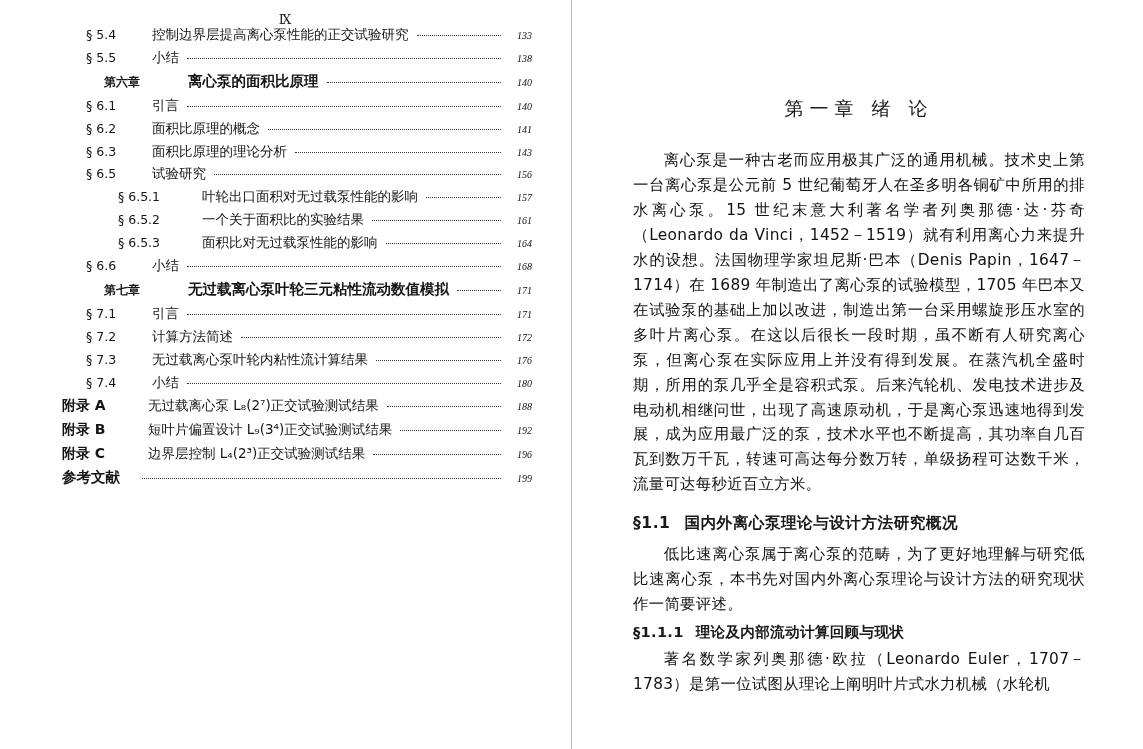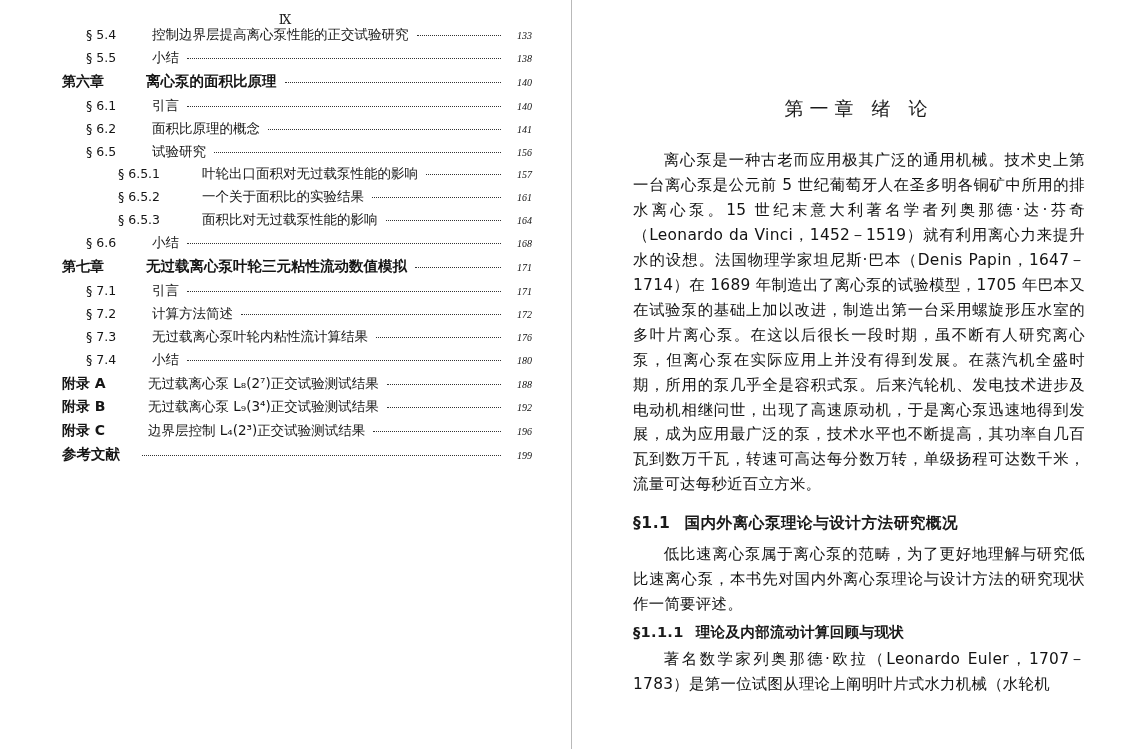--- a/index.html
+++ b/index.html
@@ -89,22 +89,23 @@
     font-family: "Liberation Serif", "DejaVu Serif", serif;
     font-style: italic;
     font-size: 10px;
     width: 26px;
     text-align: right;
     color: #111;
   }
   
   .lvl-chapter .num {
     font-weight: bold;
-    font-size: 14px;
+    font-size: 12px;
     width: 72px;
+    margin-left: 42px;
   }
   .lvl-chapter .title {
     font-weight: bold;
     font-size: 14.5px;
     padding-left: 12px;
   }
   .lvl-chapter { margin-bottom: 10.5px; margin-top: 3px; }
   .lvl-sec { padding-left: 24px; }
   .lvl-sec .num { width: 56px; }
   .lvl-sub { padding-left: 56px; }
@@ -186,20 +187,26 @@
           <span class="dots"></span>
           <span class="pg">140</span>
         </div>
         <div class="toc-row lvl-sec">
           <span class="num">§ 6.2</span>
           <span class="title">面积比原理的概念</span>
           <span class="dots"></span>
           <span class="pg">141</span>
         </div>
         <div class="toc-row lvl-sec">
+          <span class="num">§ 6.3</span>
+          <span class="title">面积比原理的理论分析</span>
+          <span class="dots"></span>
+          <span class="pg">143</span>
+        </div>
+        <div class="toc-row lvl-sec">
           <span class="num">§ 6.5</span>
           <span class="title">试验研究</span>
           <span class="dots"></span>
           <span class="pg">156</span>
         </div>
         <div class="toc-row lvl-sub">
           <span class="num">§ 6.5.1</span>
           <span class="title">叶轮出口面积对无过载泵性能的影响</span>
           <span class="dots"></span>
           <span class="pg">157</span>
@@ -253,21 +260,21 @@
           <span class="pg">180</span>
         </div>
         <div class="toc-row lvl-app">
           <span class="num">附录 A</span>
           <span class="title">无过载离心泵 L₈(2⁷)正交试验测试结果</span>
           <span class="dots"></span>
           <span class="pg">188</span>
         </div>
         <div class="toc-row lvl-app">
           <span class="num">附录 B</span>
-          <span class="title">无过载离心泵 L₉(3⁴)正交试验测试结果</span>
+          <span class="title">短叶片偏置设计 L₉(3⁴)正交试验测试结果</span>
           <span class="dots"></span>
           <span class="pg">192</span>
         </div>
         <div class="toc-row lvl-app">
           <span class="num">附录 C</span>
           <span class="title">边界层控制 L₄(2³)正交试验测试结果</span>
           <span class="dots"></span>
           <span class="pg">196</span>
         </div>
         <div class="toc-row lvl-ref">

